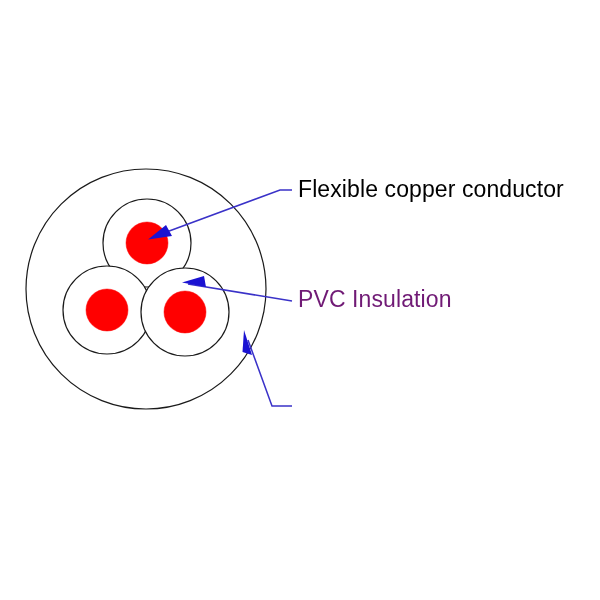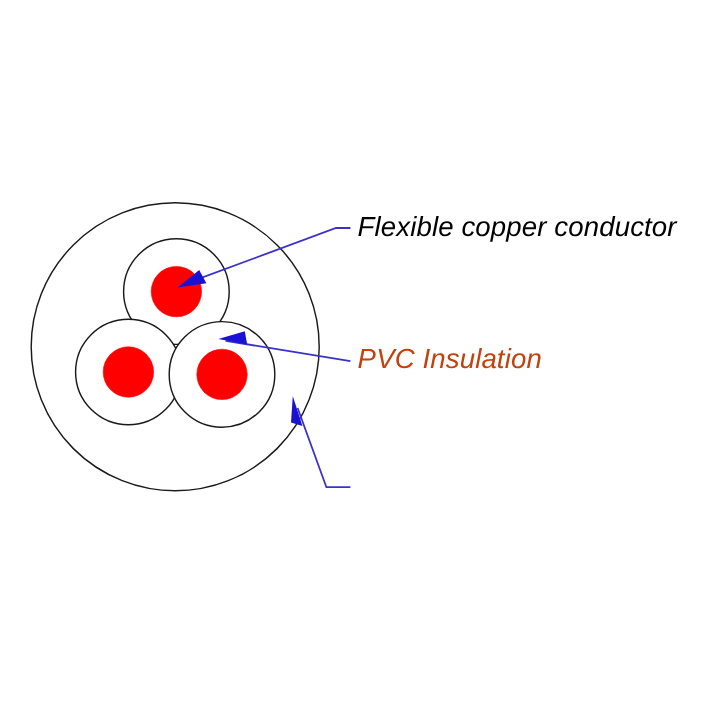--- a/index.html
+++ b/index.html
@@ -12,21 +12,20 @@
     width: 600px;
     height: 600px;
     overflow: hidden;
     font-family: "Liberation Sans", sans-serif;
   }
   #stage {
     position: relative;
     width: 527px;
     height: 600px;
     background: #ffffff;
-    font-style: italic;
   }
   #diagram {
     position: absolute;
     left: 0;
     top: 0;
     width: 600px;
     height: 600px;
   }
   .lbl {
     position: absolute;
@@ -77,16 +76,16 @@
     </g>
 
     <g>
       <path d="M 292 406 L 272 406 L 248 340" fill="none" stroke="#3a32c8" stroke-width="1.5"></path>
       <polygon points="244,330 252,355 242.5,352" fill="#1a12d2"></polygon>
     </g>
   </svg>
 
   <div class="lbl" id="label-conductor" style="color: rgb(0, 0, 0);">Flexible copper conductor</div>
 
-  <div class="lbl" id="label-insulation" style="color: #c2410c;">PVC Insulation</div>
+  <div class="lbl" id="label-insulation" style="color: #701a75;">PVC Insulation</div>
 
 
 </div>
 
 </body></html>

